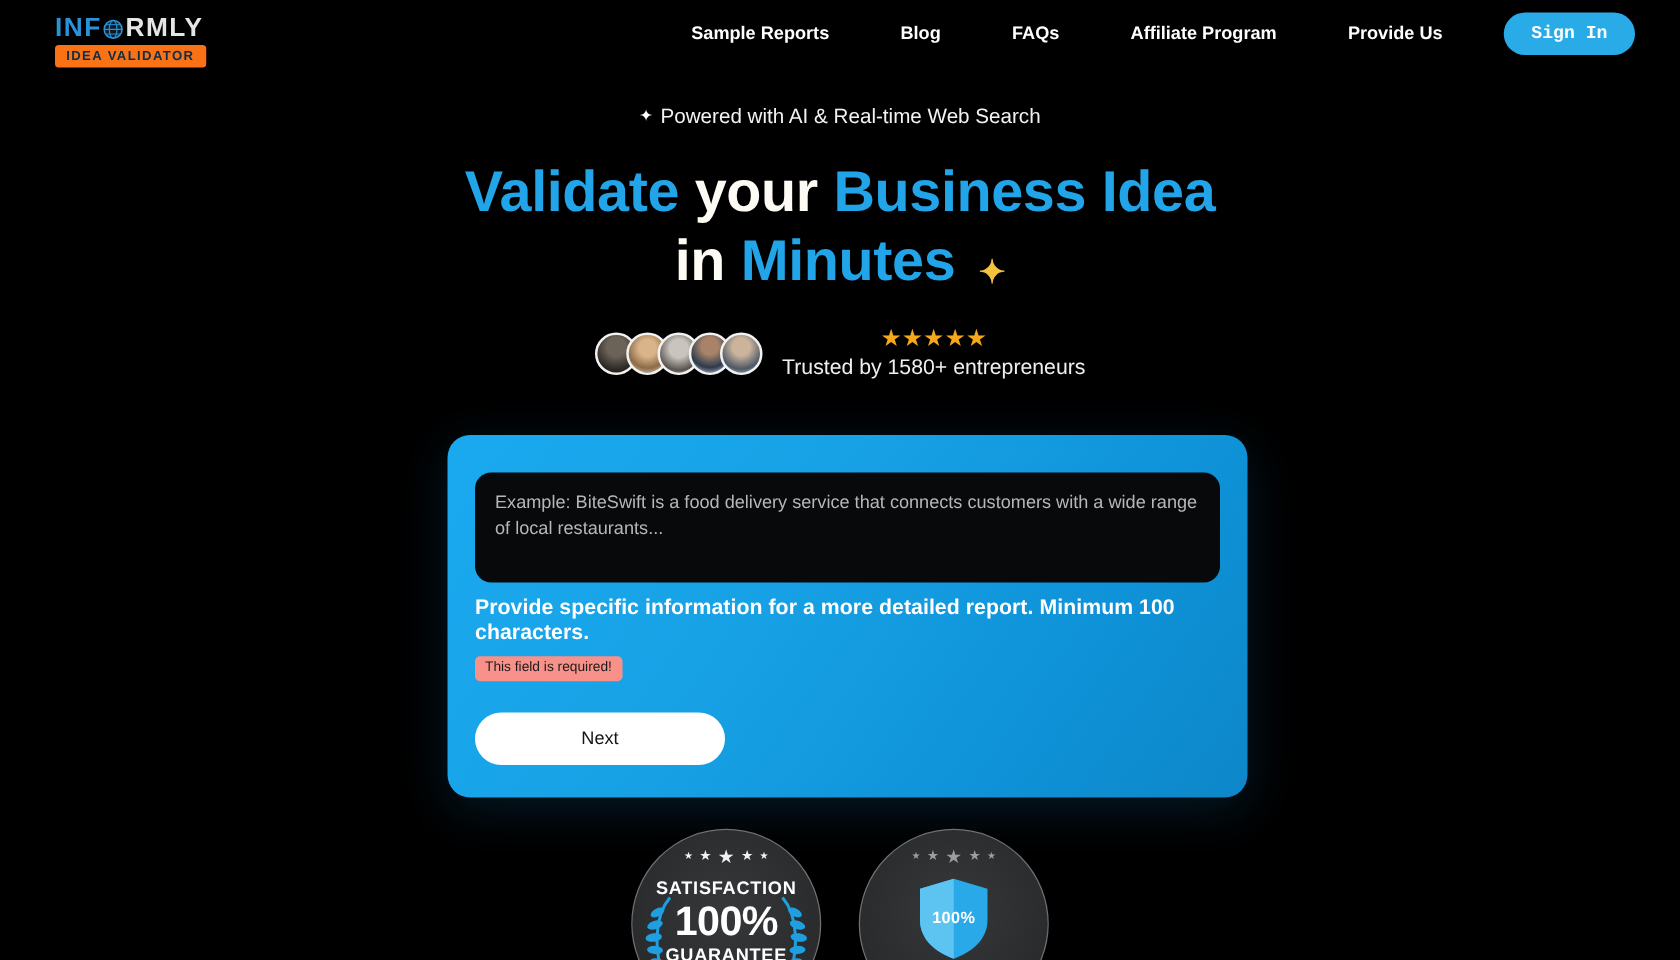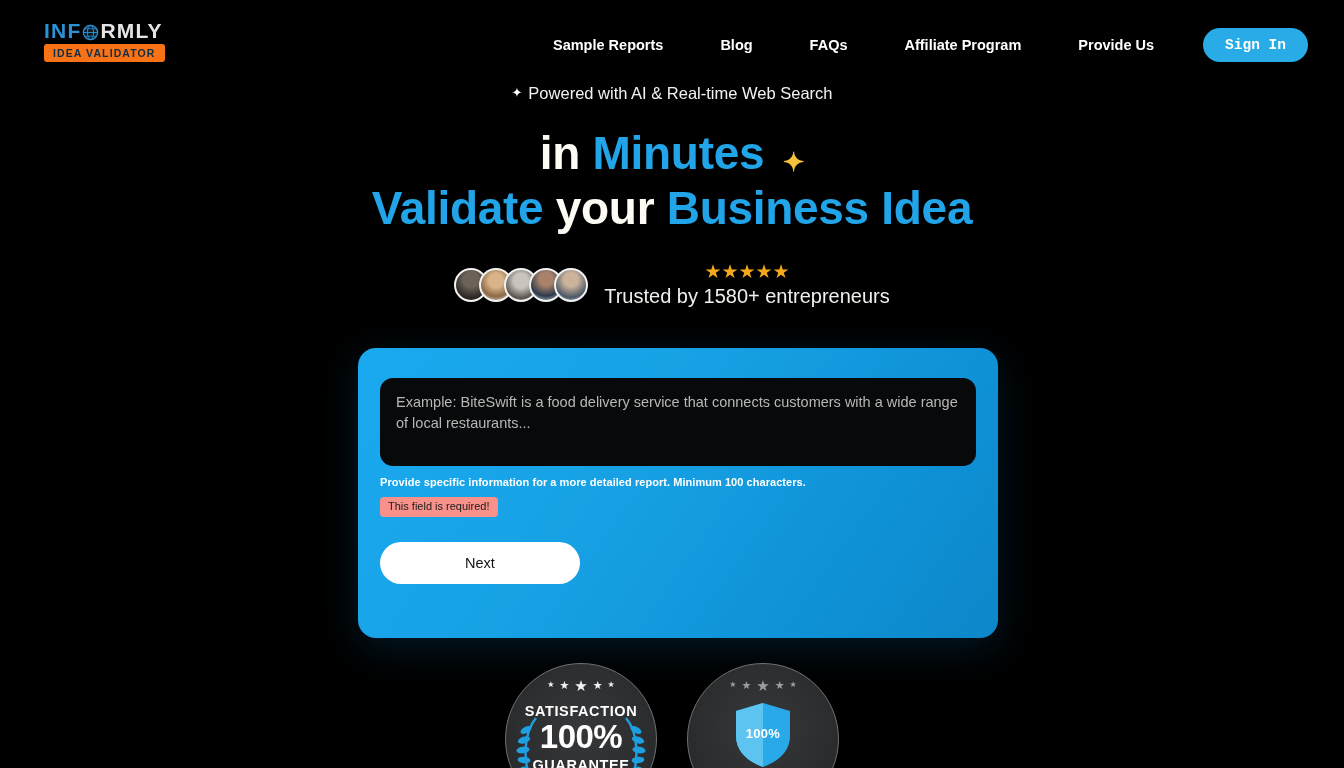--- a/index.html
+++ b/index.html
@@ -16,25 +16,25 @@
   .page {
     position: relative;
     width: 1344px;
     height: 768px;
     background: #000000;
   }
 
   
   .header {
     position: absolute;
-    top: 0; left: 0;
+    top: 10px; left: 0;
     width: 1344px;
     height: 62px;
     display: flex;
-    align-items: flex-end;
+    align-items: flex-start;
     justify-content: space-between;
     padding: 0 36px 0 44px;
   }
 
   .logo-block {
     display: flex;
     flex-direction: column;
     align-items: flex-start;
     gap: 3px;
     padding-top: 2px;
@@ -171,21 +171,21 @@
   .av1 { background: radial-gradient(circle at 50% 32%, #6b6258 0 30%, #2e2a26 70%, #171513 100%); }
   .av2 { background: radial-gradient(circle at 50% 35%, #d9b48a 0 28%, #8d6a48 65%, #efe6d8 100%); }
   .av3 { background: radial-gradient(circle at 50% 36%, #c9c4bd 0 30%, #57524d 72%, #efefef 100%); }
   .av4 { background: radial-gradient(circle at 50% 30%, #a8836a 0 26%, #2b3a4d 66%, #dfe3e8 100%); }
   .av5 { background: radial-gradient(circle at 50% 32%, #cbb39c 0 28%, #4b5866 70%, #cfd6dd 100%); }
 
   .rating-block { display: flex; flex-direction: column; align-items: center; gap: 3px; }
   .stars { display: flex; gap: 2px; font-size: 19px; color: #f5a81c; line-height: 1; }
   .trusted-text {
     color: #f0efec;
-    font-size: 20px;
+    font-size: 17px;
     line-height: 1.2;
   }
 
   
   .form-card {
     position: absolute;
     top: 348px;
     left: 358px;
     width: 640px;
     height: 290px;
@@ -216,21 +216,21 @@
     line-height: 1.42;
     padding: 14px 16px;
     resize: none;
     outline: none;
     display: block;
   }
   .idea-textarea::placeholder { color: #b7b7b7; opacity: 1; }
 
   .helper-text {
     color: #ffffff;
-    font-size: 11px;
+    font-size: 17px;
     font-weight: bold;
     margin-top: 10px;
     letter-spacing: 0.05px;
   }
 
   .error-badge {
     display: inline-block;
     background: #f79189;
     color: #1b1b1b;
     font-size: 11px;
@@ -382,28 +382,28 @@
 
   <div class="hero">
 
     <div class="eyebrow">
       <span class="spark-small">✦</span>
       <span>Powered with AI &amp; Real-time Web Search</span>
     </div>
 
     <div class="headline">
       <div>
+        <span class="hl-blue">Validate</span>
+        <span class="hl-white">your</span>
+        <span class="hl-blue">Business Idea</span>
+      </div>
+      <div>
         <span class="hl-white">in</span>
         <span class="hl-blue">Minutes</span>
         <span class="spark-big">✦</span>
-      </div>
-      <div>
-        <span class="hl-blue">Validate</span>
-        <span class="hl-white">your</span>
-        <span class="hl-blue">Business Idea</span>
       </div>
     </div>
 
   </div>
 
   <div class="social">
 
     <div class="avatars">
       <div class="avatar av1"></div>
       <div class="avatar av2"></div>

